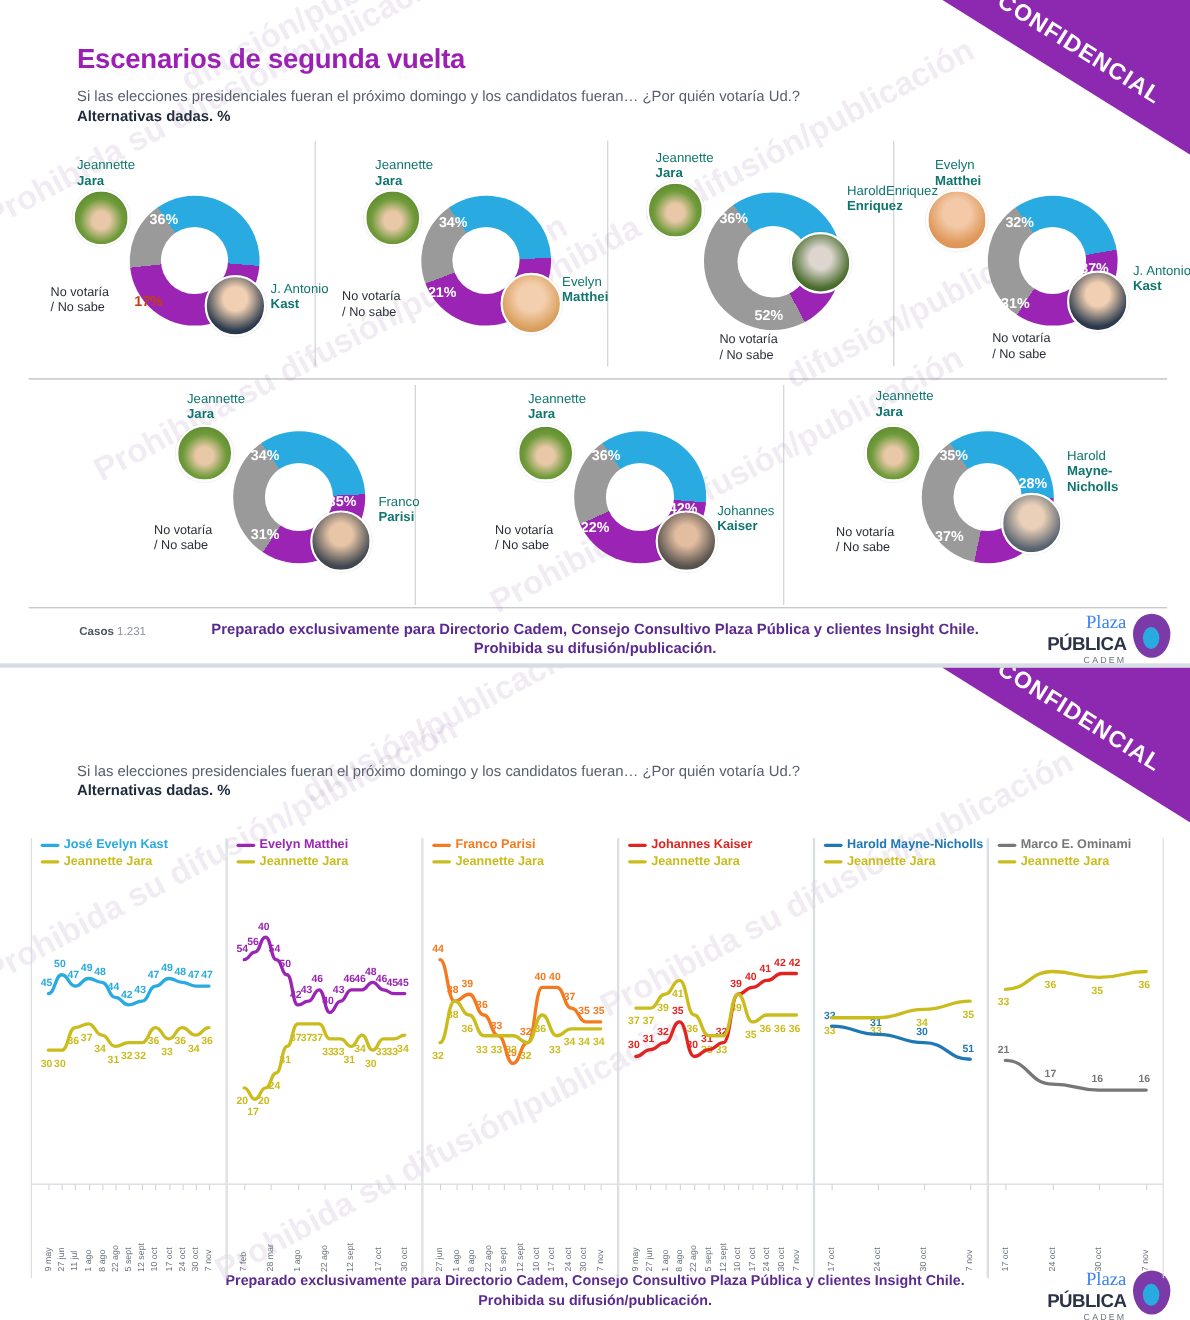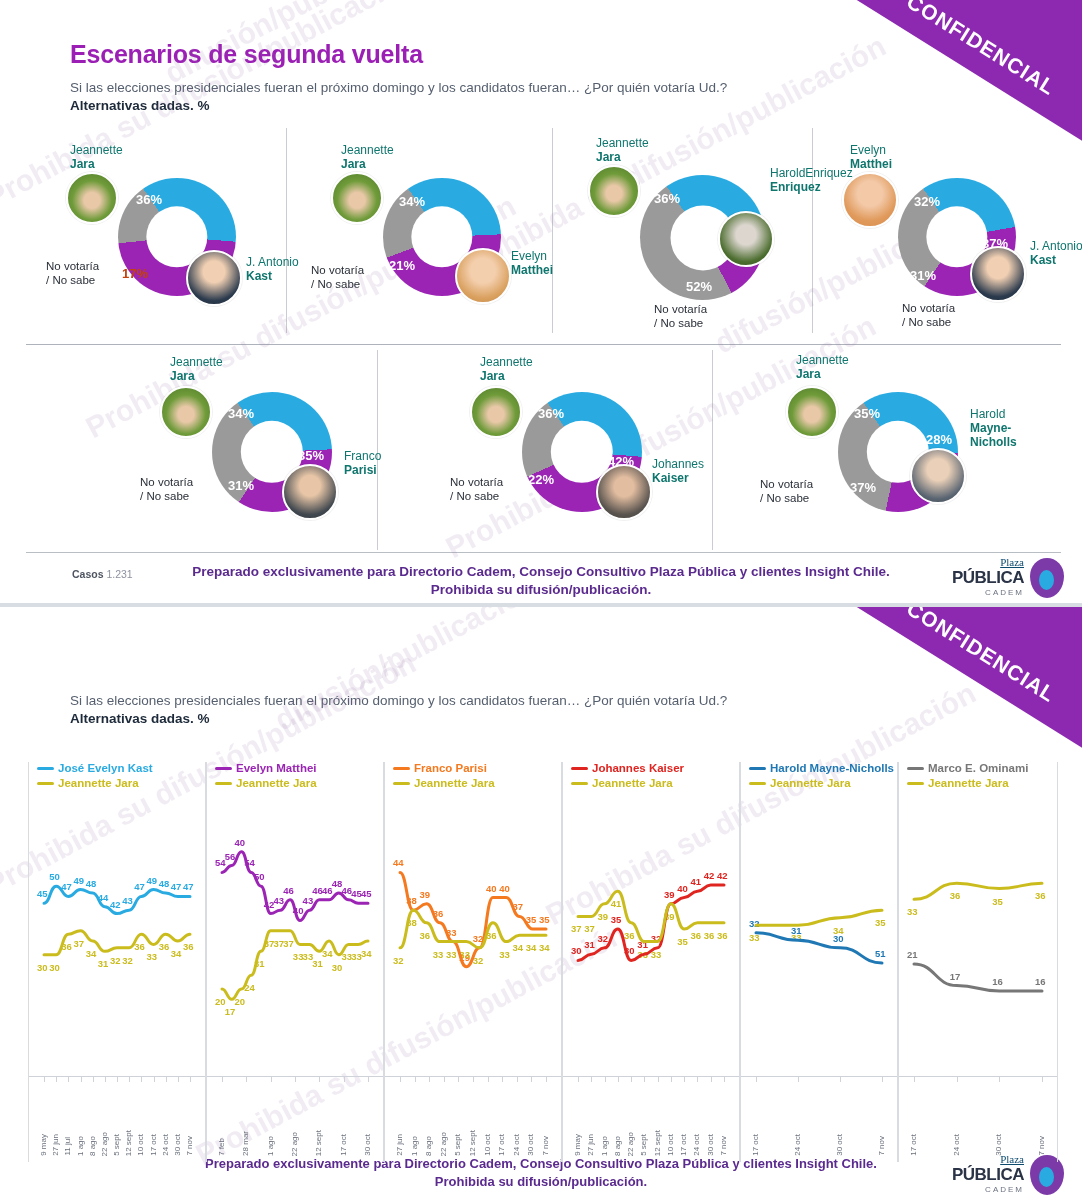--- a/index.html
+++ b/index.html
@@ -68,21 +68,21 @@
 
   
   .footer-line { position: absolute; height: 1px; background: #b9bdc4; }
   .casos { position: absolute; font-size: 10.5px; color: #4e5561; font-weight: bold; }
   .casos span { font-weight: normal; color: #8d92a0; }
   .foot-txt {
     position: absolute; text-align: center; color: #5b2a8f;
     font-size: 13.5px; font-weight: bold; line-height: 1.35; width: 100%;
   }
   .logo { position: absolute; text-align: right; }
-  .logo .l1 { font-size: 11px; color: #0c4a6e; font-family: "Liberation Serif", serif; text-decoration: underline; }
+  .logo .l1 { font-size: 17px; color: #3b82f6; font-family: "Liberation Serif", serif; }
   .logo .l2 { font-size: 17px; color: #2b3447; font-weight: bold; letter-spacing: -0.5px; }
   .logo .l3 { font-size: 8px; color: #6b7280; letter-spacing: 2px; }
   .logo-blob {
     position: absolute; width: 34px; height: 40px; border-radius: 50% 50% 50% 50%/ 45% 45% 55% 55%;
     background: #7c3aa8;
   }
   .logo-blob:after{
     content:""; position:absolute; left:9px; top:12px; width:15px; height:20px;
     border-radius:50%; background:#29abe2;
   }

